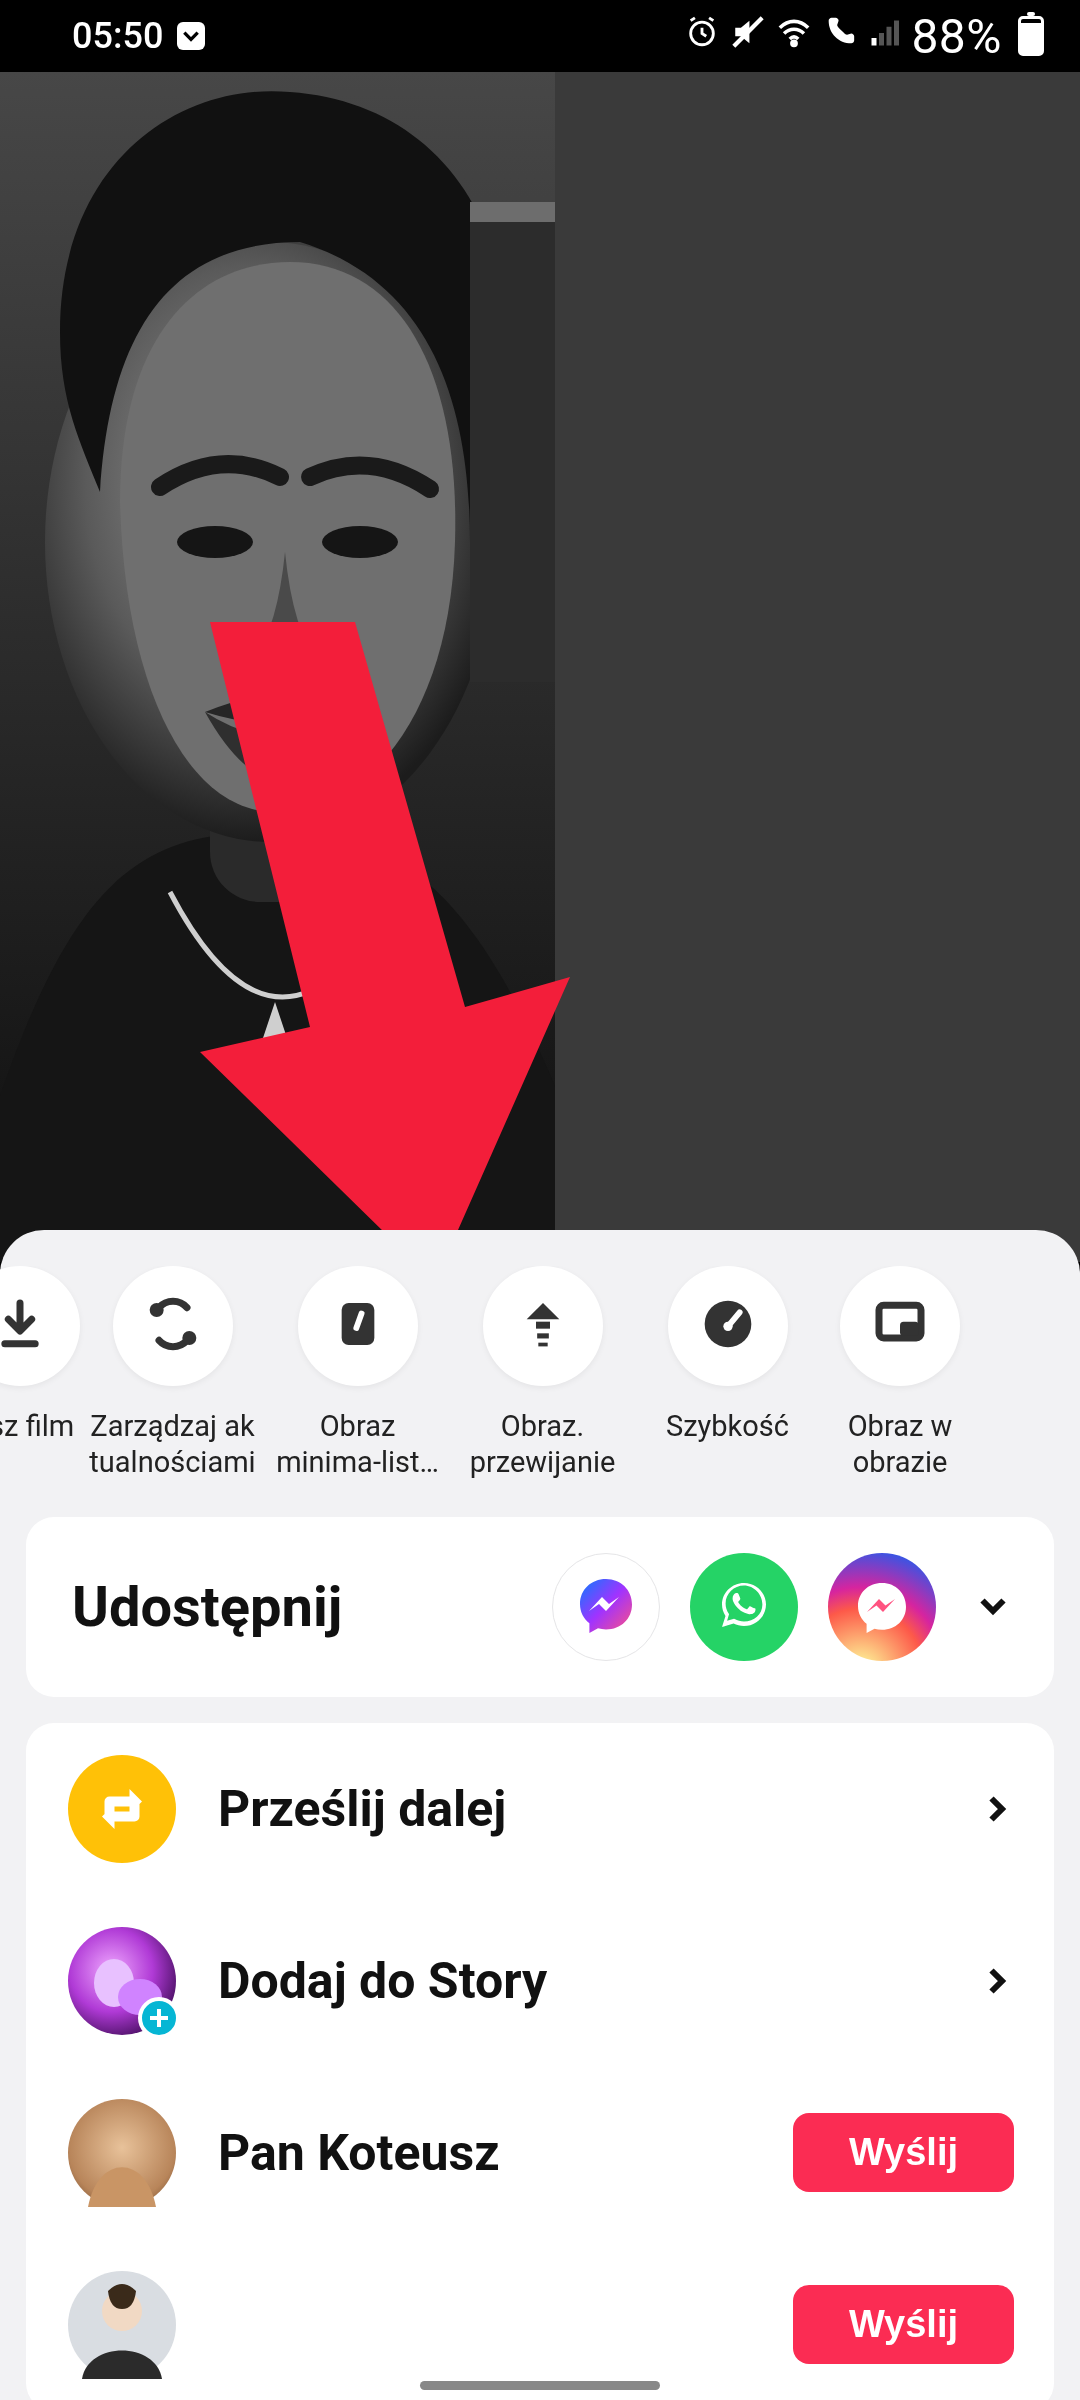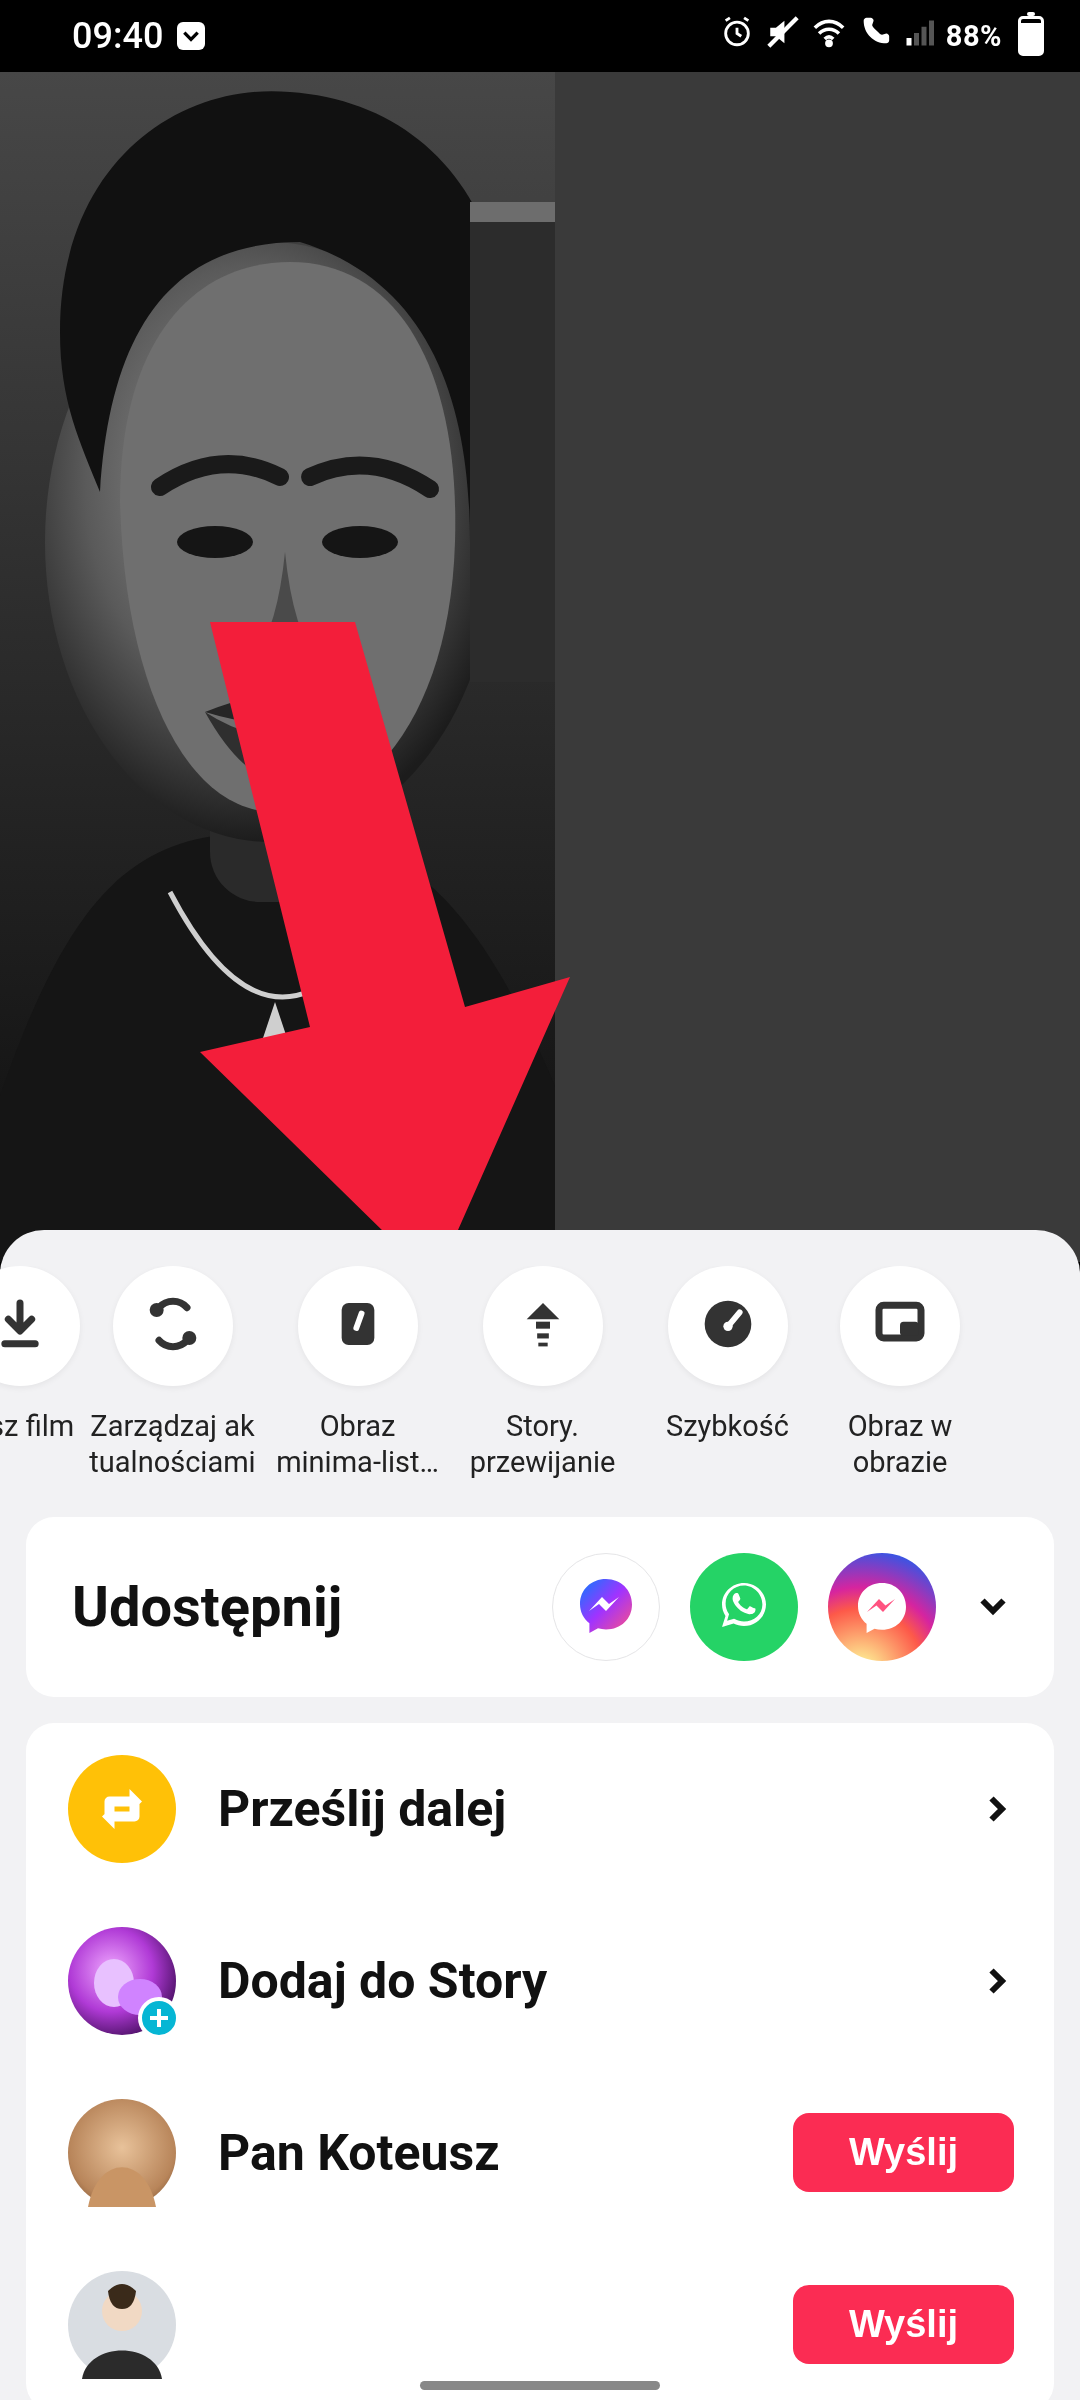--- a/index.html
+++ b/index.html
@@ -4,21 +4,21 @@
 <style>
   * { margin: 0; padding: 0; box-sizing: border-box; }
   html, body { width: 1080px; height: 2400px; font-family: -apple-system, BlinkMacSystemFont, "Segoe UI", Roboto, Helvetica, Arial, sans-serif; background: #000; overflow: hidden; }
 
   
   .status-bar { height: 72px; background: #000; color: #fff; display: flex; align-items: center; padding: 0 36px 0 72px; font-size: 36px; font-weight: 500; }
   .status-left { display: flex; align-items: center; gap: 14px; }
   .status-right { margin-left: auto; display: flex; align-items: center; gap: 12px; }
   .status-box { width: 28px; height: 28px; background: #fff; border-radius: 6px; display:flex; align-items:center; justify-content:center; }
   .status-box svg { width: 20px; height: 20px; }
-  .battery-pct { font-size: 29px; font-weight: 700; letter-spacing: 0.5px; }
+  .battery-pct { font-size: 48px; font-weight: 400; letter-spacing: 0.5px; }
   .battery-icon { width: 26px; height: 40px; border: 3px solid #fff; border-radius: 5px; position: relative; margin-left: 4px; }
   .battery-icon::before { content:""; position:absolute; top:-7px; left:6px; width:8px; height:4px; background:#fff; border-radius:2px; }
   .battery-fill { position:absolute; bottom:0; left:0; right:0; height:88%; background:#fff; }
 
   
   .video-area { position: relative; height: 1190px; background: #3a3a3a; overflow: hidden; }
   .portrait { position:absolute; left:0; top:0; width:555px; height:1190px; overflow:hidden; }
   .portrait svg { width:100%; height:100%; display:block; }
   .arrow-overlay { position:absolute; left:150px; top:550px; width:440px; height:720px; pointer-events:none; }
   .arrow-overlay svg { width:100%; height:100%; overflow:visible; }
@@ -62,21 +62,21 @@
   .send-btn { background:#fb2c53; color:#fff; font-size:38px; font-weight:700; border:none; border-radius:16px; padding: 18px 56px; }
 
   .home-indicator { position:absolute; bottom:10px; left:50%; transform:translateX(-50%); width:240px; height:9px; background:#888; border-radius:6px; }
 
 </style>
 </head>
 <body>
 
 <div class="status-bar">
   <div class="status-left">
-    <span>09:40</span>
+    <span>05:50</span>
     <span class="status-box">
       <svg viewBox="0 0 24 24">
           <path d="M4 8l8 8 8-8" fill="none" stroke="#000" stroke-width="4"></path>
         </svg>
     </span>
   </div>
   <div class="status-right">
     <span>
       <svg width="34" height="34" viewBox="0 0 24 24" fill="#fff">
           <circle cx="12" cy="13" r="8" fill="none" stroke="#fff" stroke-width="2"></circle>
@@ -219,21 +219,21 @@
       <div class="action-circle">
           <span>
         <svg viewBox="0 0 24 24">
               <path d="M12 3l7 7H5l7-7z" fill="#333"></path>
               <rect x="9" y="11" width="6" height="3" fill="#333"></rect>
               <rect x="9.5" y="16" width="5" height="2.2" fill="#333"></rect>
               <rect x="10" y="20" width="4" height="1.6" fill="#333"></rect>
             </svg>
       </span>
         </div>
-      <div class="action-label">Story.
+      <div class="action-label">Obraz.
 przewijanie</div>
     </div>
 
     <div class="action-item">
       <div class="action-circle">
           <span>
         <svg viewBox="0 0 24 24">
               <circle cx="12" cy="12" r="10" fill="#333"></circle>
               <path d="M12 13L17 7" stroke="#fff" stroke-width="2.5" stroke-linecap="round"></path>
               <circle cx="12" cy="13" r="2" fill="#fff"></circle>

